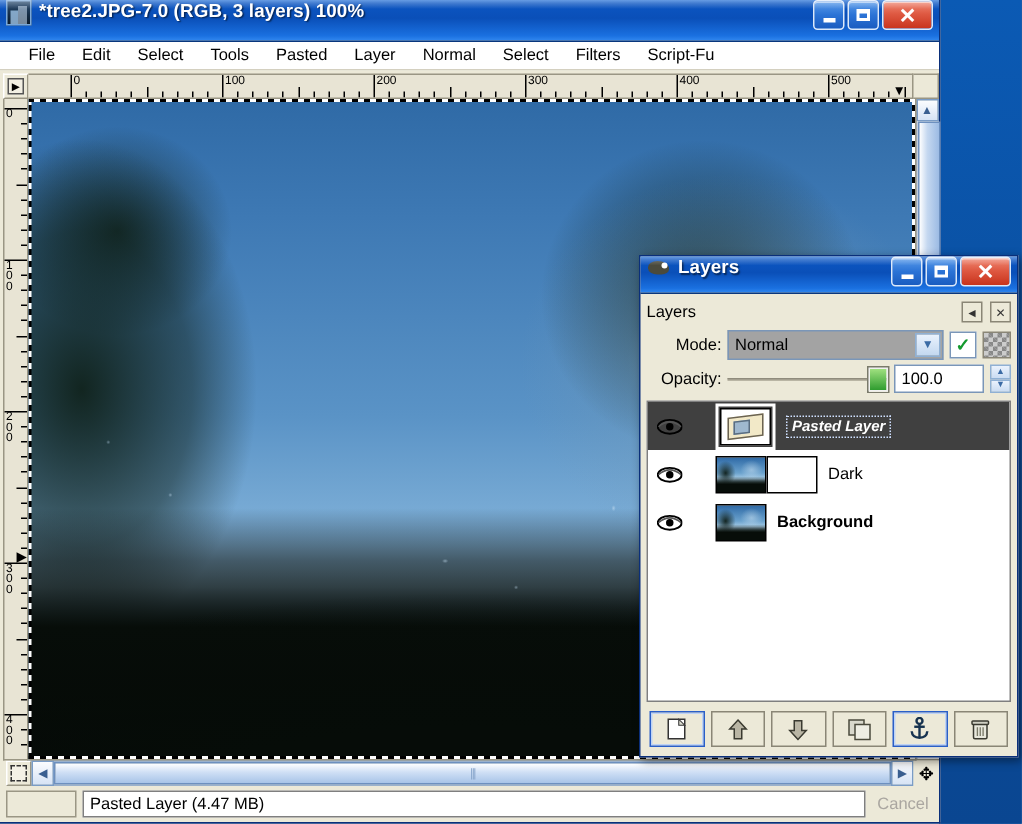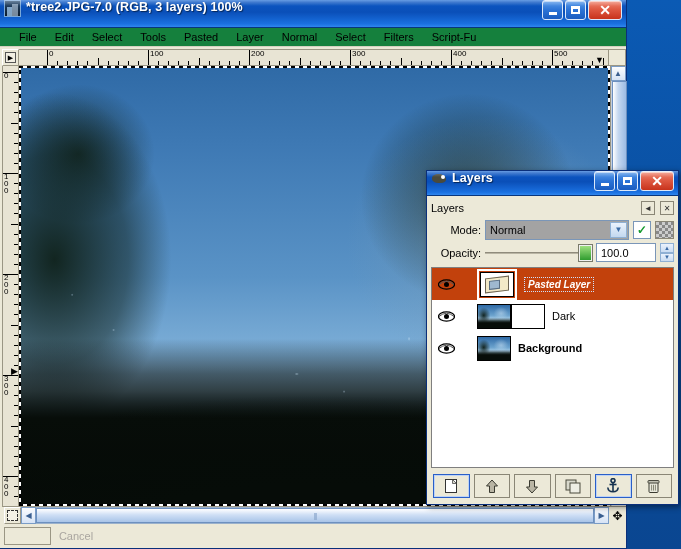--- a/index.html
+++ b/index.html
@@ -71,21 +71,21 @@
   .tbtn.close {
     width: 34px;
     background: linear-gradient(180deg,#f08a76 0%, #df5a43 45%, #c8331c 100%);
   }
   .glyph-min { display:block; width:8px; height:3px; background:#fff; margin-top:6px; }
   .glyph-max { display:block; width:9px; height:8px; border:2px solid #fff; border-top-width:3px; }
   .glyph-x { font-size: 14px; line-height: 1; font-family:"Liberation Sans",sans-serif; }
 
   
   .menubar {
-    height: 19px; background:#15803d;
+    height: 19px; background:#ffffff;
     display:flex; align-items:center; padding-left:10px; gap:0;
     border-bottom:1px solid #d4d0c0;
   }
   .menu-item {
     padding: 1px 9px; font-size: 11px; color:#000; cursor:default;
   }
 
   
   .editor {
     flex: 1; display:flex; flex-direction:column;
@@ -301,21 +301,21 @@
     display:flex;align-items:center;justify-content:center;font-size:6px;color:#3b6ba5;
   }
 
   .layer-list{
     flex:1; margin-top:4px; background:#fff;
     border:1px solid #7f7f7f; overflow:hidden; min-height:0;
   }
   .layer-row{
     display:flex; align-items:center; height:32px; padding:0 3px;
   }
-  .layer-row.selected{ background:#c2410c; }
+  .layer-row.selected{ background:#404040; }
   .eye{
     width:22px; flex:none; display:flex; align-items:center; justify-content:center;
   }
   .eye svg{ display:block; }
   .linkcol{ width:20px; flex:none; }
   .thumb-wrap{ display:flex; align-items:center; gap:0; flex:none; }
   .thumb{
     width:34px; height:25px; border:1px solid #000; flex:none;
     background:
       linear-gradient(180deg, rgba(5,10,7,0) 55%, #070d09 78%),
@@ -567,20 +567,21 @@
           <div class="hs-track">
             <div class="hs-thumb">|||</div>
           </div>
           <div class="hs-arrow">▶</div>
         </div>
         <div class="nav-btn">✥</div>
       </div>
 
       <div class="status-row">
         <div class="status-swatch"></div>
+        <div class="status-field">Pasted Layer (4.47 MB)</div>
         <div class="cancel-btn">Cancel</div>
       </div>
 
     </div>
   </div>
 
   <div id="layers-dialog">
 
     <div class="titlebar">
       <div class="dlg-icon">

